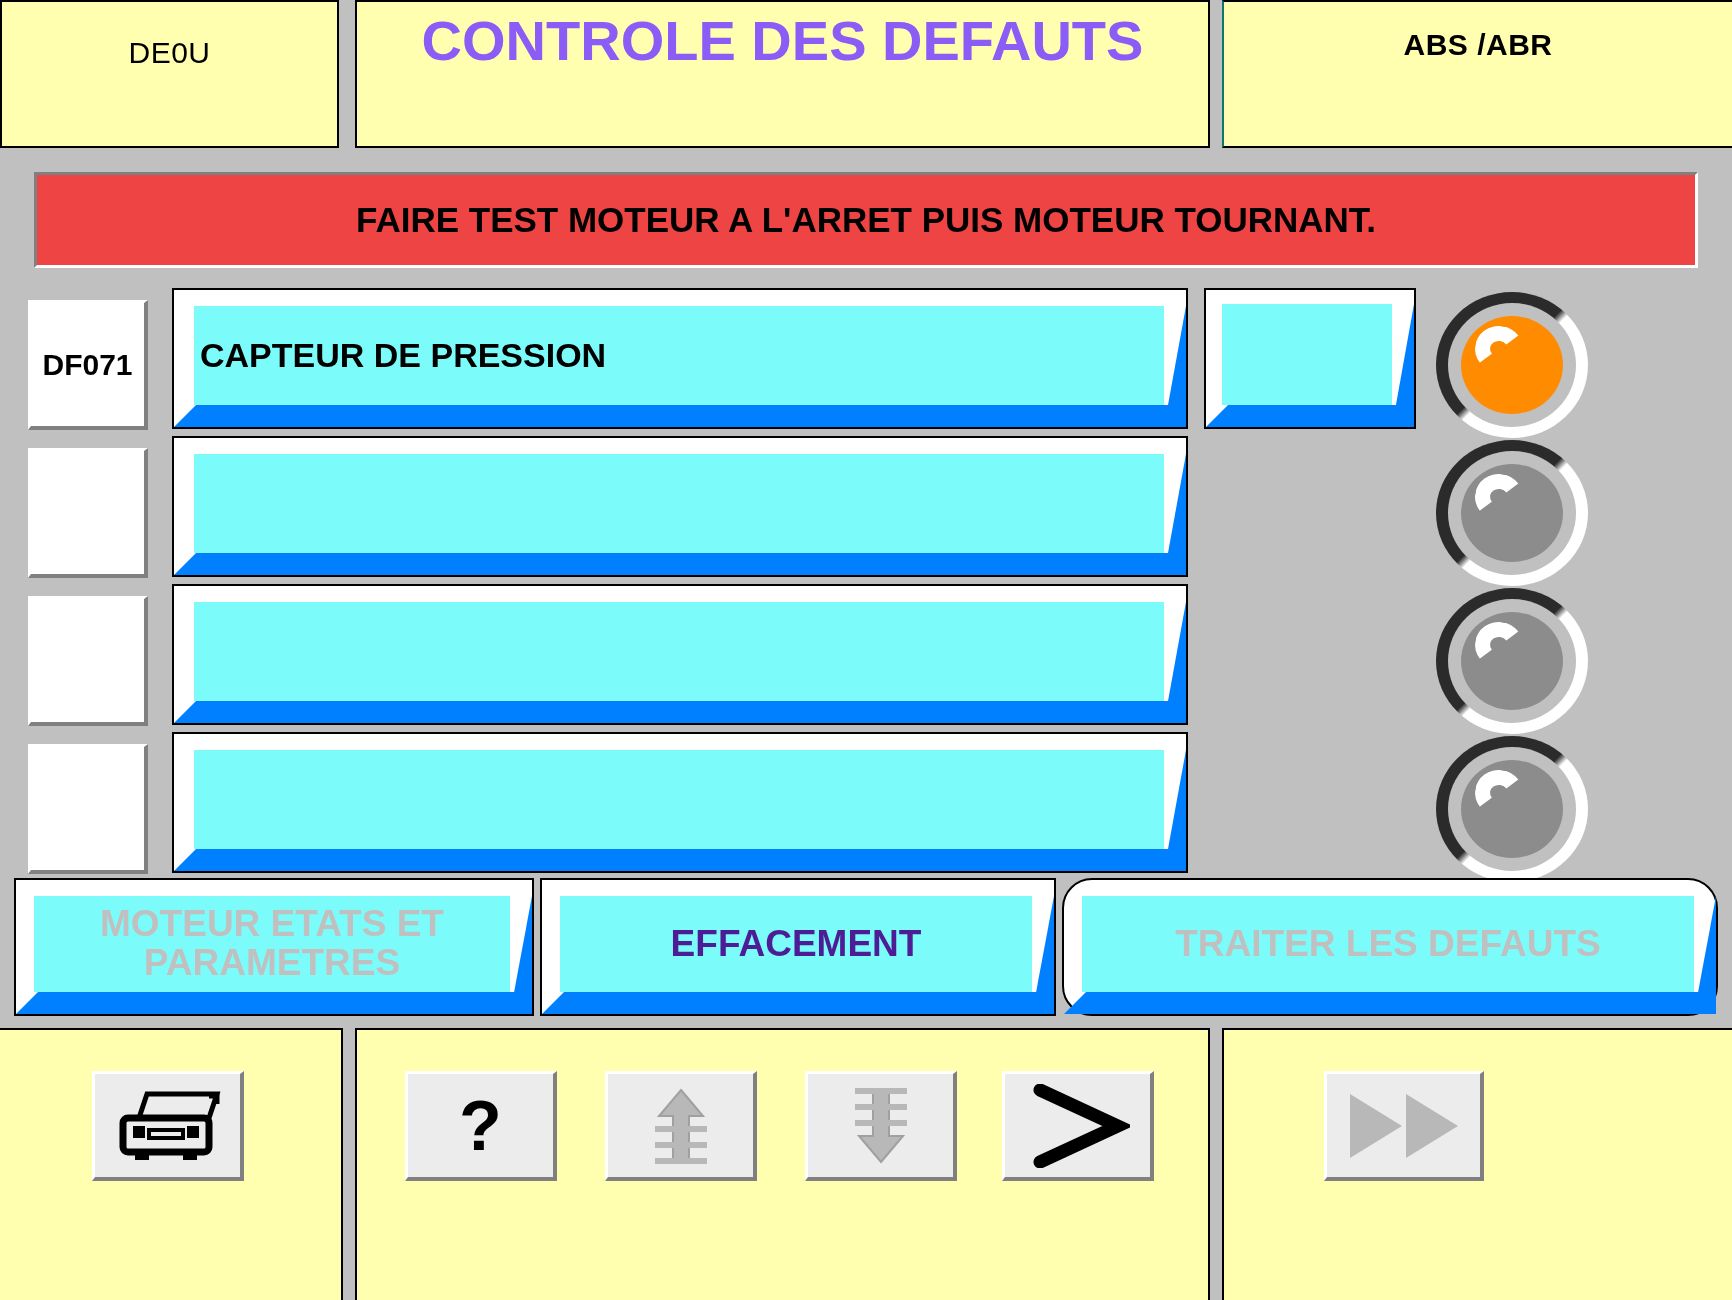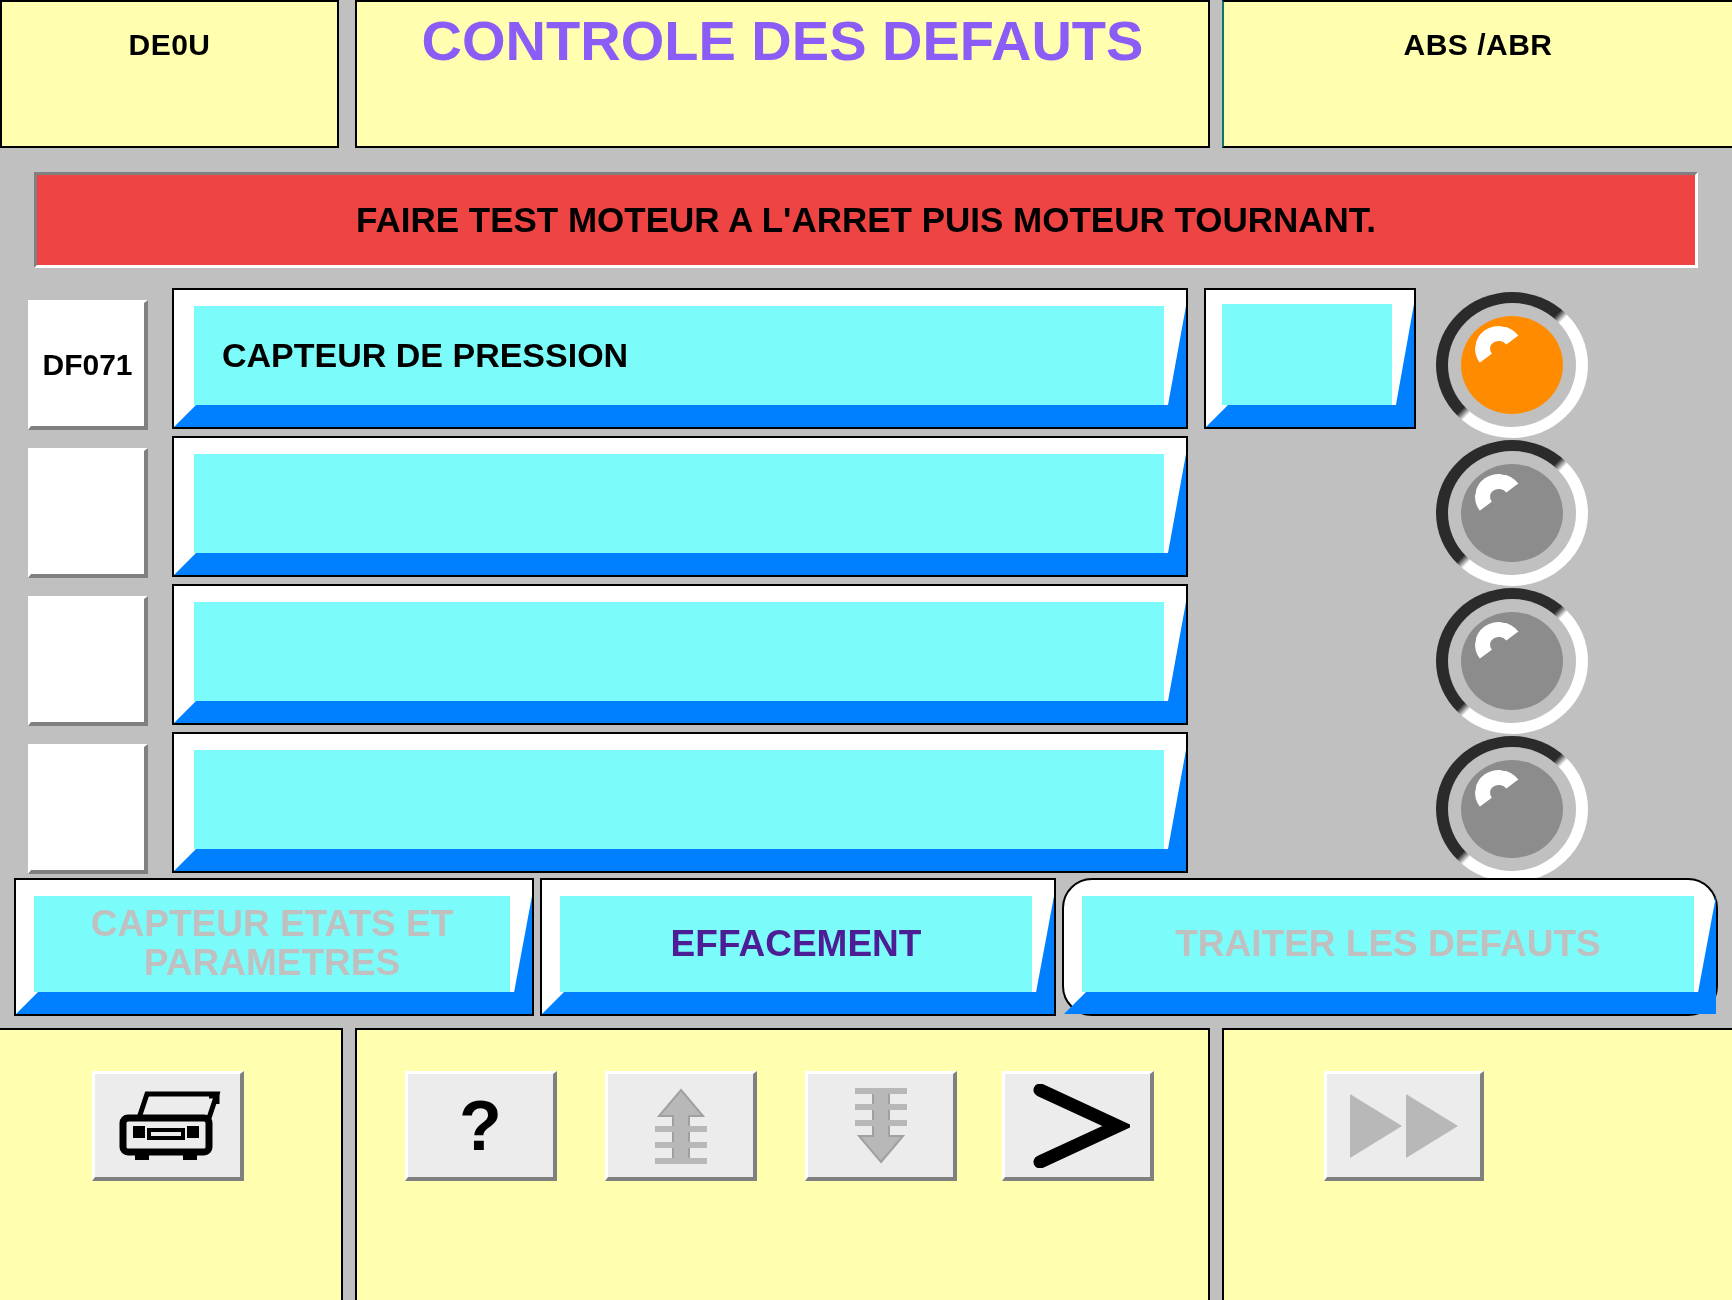--- a/index.html
+++ b/index.html
@@ -17,21 +17,21 @@
   .hpanel{
     position:absolute;top:0;height:148px;background:#ffffaf;
     border-top:2px solid #000;border-bottom:2px solid #000;
     box-sizing:border-box;
     display:flex;align-items:flex-start;justify-content:center;
   }
   .hpanel span{display:block;}
   .hp-left{left:0;width:339px;border-left:2px solid #000;border-right:2px solid #000;}
   .hp-mid{left:355px;width:855px;border-left:2px solid #000;border-right:2px solid #000;}
   .hp-right{left:1222px;width:510px;border-left:2px solid #0f766e;border-right:0;}
-  .hp-left span{font-size:30px;font-weight:bold;color:#000;margin-top:26px;letter-spacing:0.5px;}
+  .hp-left span{font-size:30px;font-weight:normal;color:#000;margin-top:34px;letter-spacing:0.5px;}
   .hp-mid span{font-size:56px;font-weight:bold;color:#8b5cf6;margin-top:6px;letter-spacing:0px;}
   .hp-right span{font-size:30px;font-weight:bold;color:#000;margin-top:26px;letter-spacing:0.5px;}
 
   
   .instr-wrap{position:absolute;left:14px;top:158px;width:1704px;height:125px;background:#c0c0c0;}
   .instr{
     position:absolute;left:20px;top:14px;width:1664px;height:96px;
     background:#ef4444;box-sizing:border-box;
     border-top:3px solid #808080;border-left:3px solid #808080;
     border-right:3px solid #ffffff;border-bottom:3px solid #ffffff;
@@ -54,21 +54,21 @@
   .codebox span{font-size:30px;font-weight:bold;color:#000;}
 
   .descbox{
     position:absolute;left:158px;top:0px;width:1016px;height:141px;
     background:#ffffff;box-sizing:border-box;border:2px solid #000;
   }
   .descbox .face{
     position:absolute;left:20px;top:16px;right:22px;bottom:22px;
     background:#7cfbfb;display:flex;align-items:center;
   }
-  .descbox .face span{font-size:34px;font-weight:bold;color:#000;padding-left:28px;}
+  .descbox .face span{font-size:34px;font-weight:bold;color:#000;padding-left:6px;}
   .descbox .shadow-r{
     position:absolute;right:0px;top:16px;width:22px;bottom:0px;background:#0080ff;
     clip-path:polygon(0 100%,100% 0,100% 100%);
   }
   .descbox .shadow-b{
     position:absolute;left:0px;bottom:0px;right:0px;height:22px;background:#0080ff;
     clip-path:polygon(0 100%,22px 0,100% 0,100% 100%);
   }
 
   
@@ -267,21 +267,21 @@
         <div class="hl"></div>
       </div>
     </div>
 
   </div>
 
   <div class="actions">
 
     <div class="abtn ab1">
       <div class="face">
-        <span class="txt-disabled">CAPTEUR ETATS ET PARAMETRES</span>
+        <span class="txt-disabled">MOTEUR ETATS ET PARAMETRES</span>
       </div>
       <div class="shadow-r"></div>
       <div class="shadow-b"></div>
     </div>
 
     <div class="abtn ab2">
       <div class="face">
         <span class="txt-enabled">EFFACEMENT</span>
       </div>
       <div class="shadow-r"></div>

